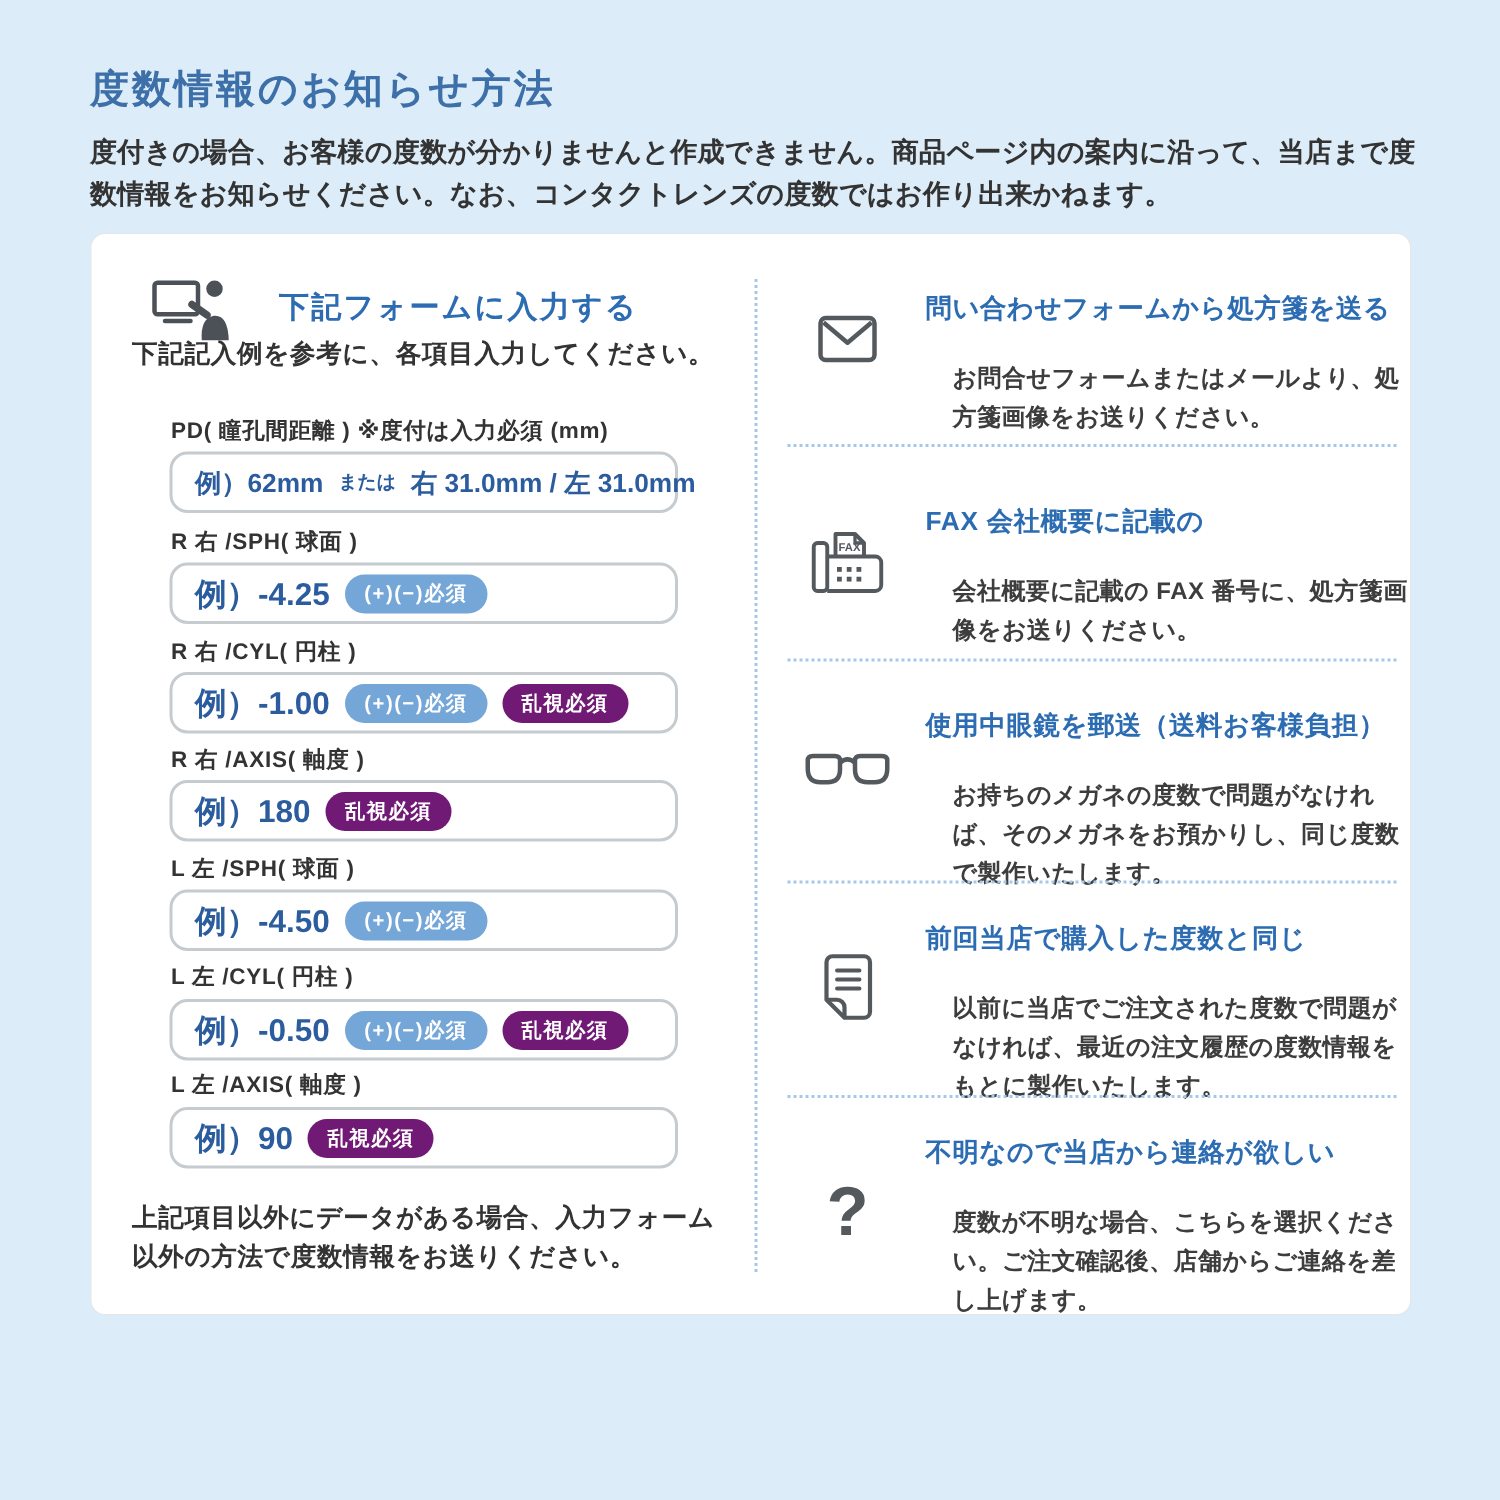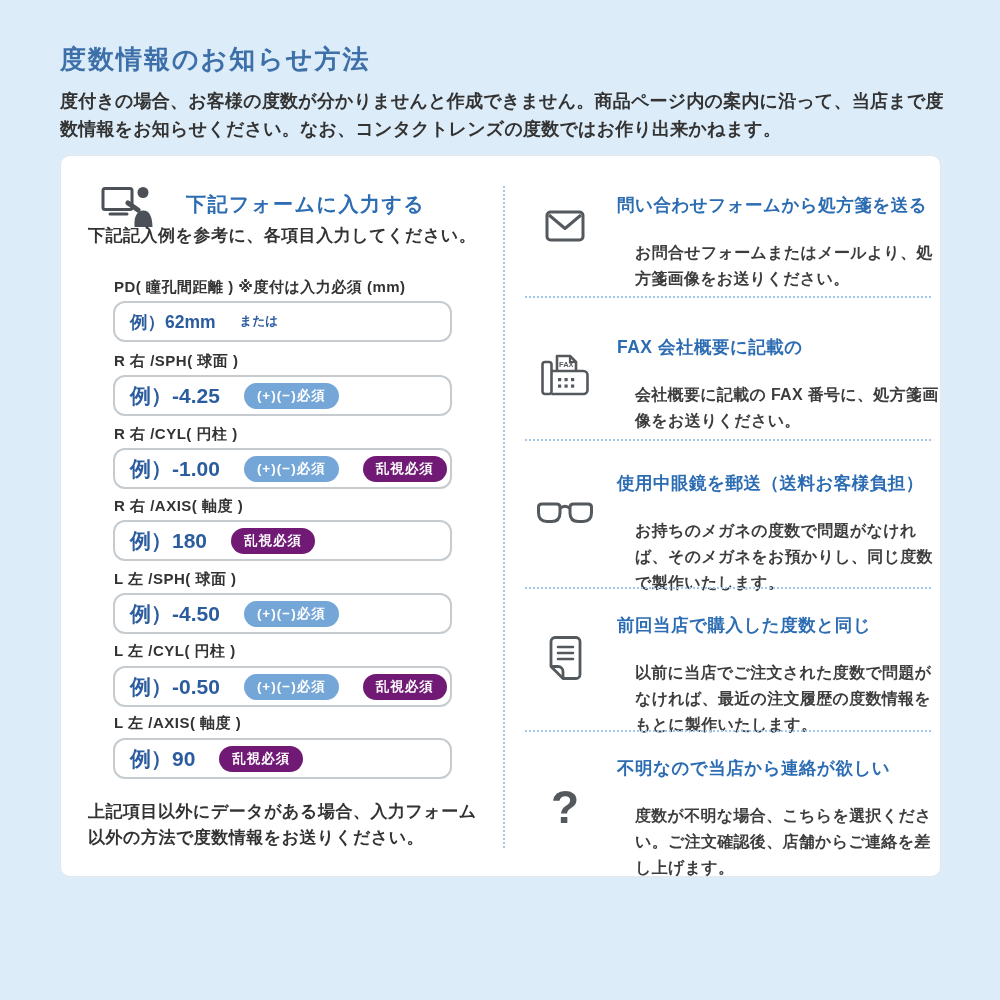--- a/index.html
+++ b/index.html
@@ -32,21 +32,21 @@
     position:absolute;left:27px;top:68px;margin:0;
     font-size:17px;font-weight:600;letter-spacing:0.5px;color:#333;
   }
   .field-label{
     position:absolute;left:53px;
     font-size:15px;font-weight:bold;letter-spacing:0.5px;color:#333;
   }
   .field-box{
     position:absolute;left:52px;width:339px;height:41px;box-sizing:border-box;
     border:2px solid #c6cbd0;border-radius:12px;background:#fff;
-    display:flex;align-items:center;gap:24px;padding:0 10px 0 15px;
+    display:flex;align-items:center;gap:10px;padding:0 10px 0 15px;
   }
   .ex{font-size:21px;font-weight:bold;color:#2b5c9e;white-space:nowrap;}
   .field-box.multi .ex{font-size:17.5px;}
   .ex-small{font-size:12.5px;font-weight:bold;color:#2b5c9e;white-space:nowrap;}
   .badge{
     height:26px;border-radius:13px;padding:0 13px;box-sizing:border-box;
     display:flex;align-items:center;font-size:13.5px;font-weight:bold;
     color:#ffffff;letter-spacing:1px;white-space:nowrap;
   }
   .badge.blue{background:#74a6d8;}
@@ -102,20 +102,21 @@
       </svg>
     </span>
     <span class="form-heading">下記フォームに入力する</span>
     <p class="form-note">下記記入例を参考に、各項目入力してください。</p>
 
     <div id="form-rows">
         <div class="field-label" style="top: 122px;">PD( 瞳孔間距離 ) ※度付は入力必須 (mm)</div>
         <div class="field-box multi" style="top: 145px;">
           <span class="ex">例）62mm</span>
           <span class="ex-small">または</span>
+          <span class="ex">右 31.0mm / 左 31.0mm</span>
         </div>
         <div class="field-label" style="top: 196px;">R 右 /SPH( 球面 )</div>
         <div class="field-box" style="top: 219px;">
           <span class="ex">例）-4.25</span>
           <span class="badge blue">(+)(−)必須</span>
         </div>
         <div class="field-label" style="top: 269px;">R 右 /CYL( 円柱 )</div>
         <div class="field-box" style="top: 292px;">
           <span class="ex">例）-1.00</span>
           <span class="badge blue">(+)(−)必須</span>

